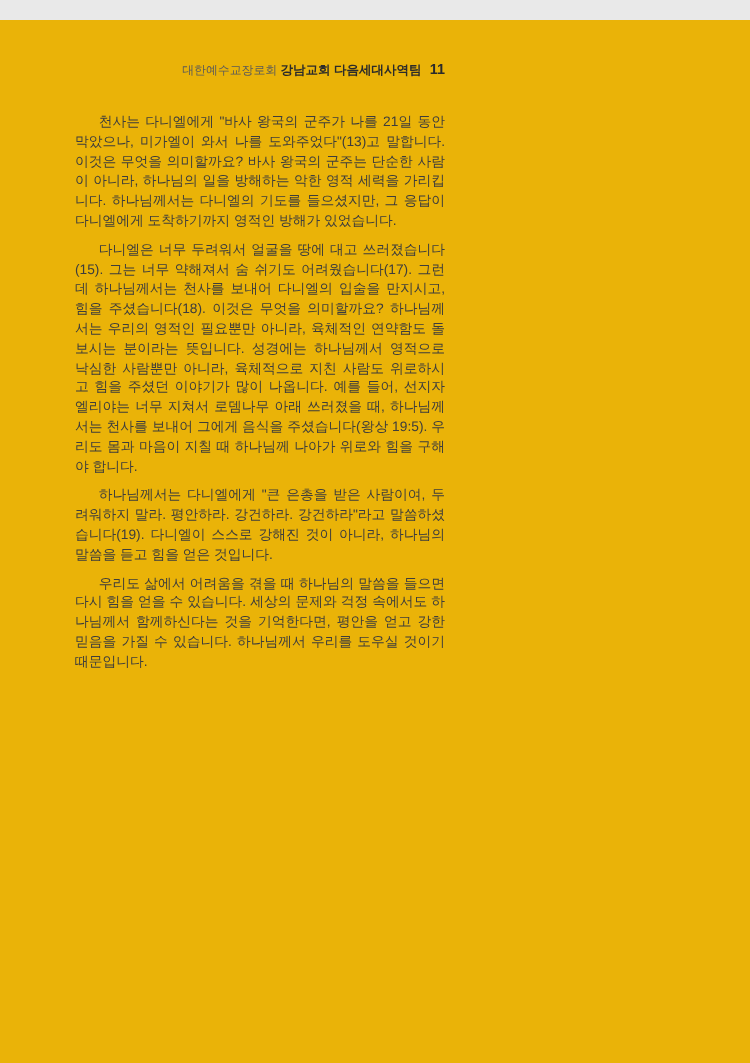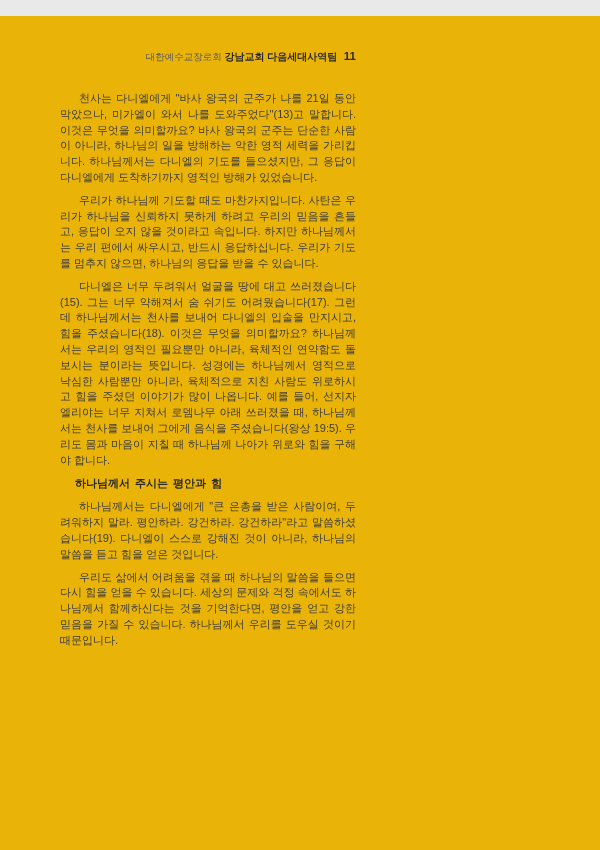--- a/index.html
+++ b/index.html
@@ -88,23 +88,21 @@
   <div class="content">
 
     <div class="doc-header">
       <span>대한예수교장로회</span>
       <span class="strong">강남교회 다음세대사역팀</span>
       <span class="pageno">11</span>
     </div>
 
 
     <p class="body">천사는 다니엘에게 "바사 왕국의 군주가 나를 21일 동안 막았으나, 미가엘이 와서 나를 도와주었다"(13)고 말합니다. 이것은 무엇을 의미할까요? 바사 왕국의 군주는 단순한 사람이 아니라, 하나님의 일을 방해하는 악한 영적 세력을 가리킵니다. 하나님께서는 다니엘의 기도를 들으셨지만, 그 응답이 다니엘에게 도착하기까지 영적인 방해가 있었습니다.</p>
-    <p class="body">우리가 하나님께 기도할 때도 마찬가지입니다. 사탄은 우리가 하나님을 신뢰하지 못하게 하려고 우리의 믿음을 흔들고, 응답이 오지 않을 것이라고 속입니다. 하지만 하나님께서는 우리 편에서 싸우시고, 반드시 응답하십니다. 우리가 기도를 멈추지 않으면, 하나님의 응답을 받을 수 있습니다.</p>
 
     <p class="body">다니엘은 너무 두려워서 얼굴을 땅에 대고 쓰러졌습니다(15). 그는 너무 약해져서 숨 쉬기도 어려웠습니다(17). 그런데 하나님께서는 천사를 보내어 다니엘의 입술을 만지시고, 힘을 주셨습니다(18). 이것은 무엇을 의미할까요? 하나님께서는 우리의 영적인 필요뿐만 아니라, 육체적인 연약함도 돌보시는 분이라는 뜻입니다. 성경에는 하나님께서 영적으로 낙심한 사람뿐만 아니라, 육체적으로 지친 사람도 위로하시고 힘을 주셨던 이야기가 많이 나옵니다. 예를 들어, 선지자 엘리야는 너무 지쳐서 로뎀나무 아래 쓰러졌을 때, 하나님께서는 천사를 보내어 그에게 음식을 주셨습니다(왕상 19:5). 우리도 몸과 마음이 지칠 때 하나님께 나아가 위로와 힘을 구해야 합니다.</p>
 
-    <h3 class="sec">하나님께서 주시는 평안과 힘</h3>
     <p class="body"><span>하나님께서는 다니엘에게 "큰 은총을 받은 사람이여, 두려워하지 말라. 평안하라. 강건하라. 강건하라"라고 말씀하셨습니다(19). 다니엘이 </span><span class="uline">스스로</span><span> 강해진 것이 아니라, 하나님의 말씀을 듣고 힘을 얻은 것입니다.</span></p>
     <p class="body">우리도 삶에서 어려움을 겪을 때 하나님의 말씀을 들으면 다시 힘을 얻을 수 있습니다. 세상의 문제와 걱정 속에서도 하나님께서 함께하신다는 것을 기억한다면, 평안을 얻고 강한 믿음을 가질 수 있습니다. 하나님께서 우리를 도우실 것이기 때문입니다.</p>
 
 
   </div>
 </div>
 
 </body></html>

